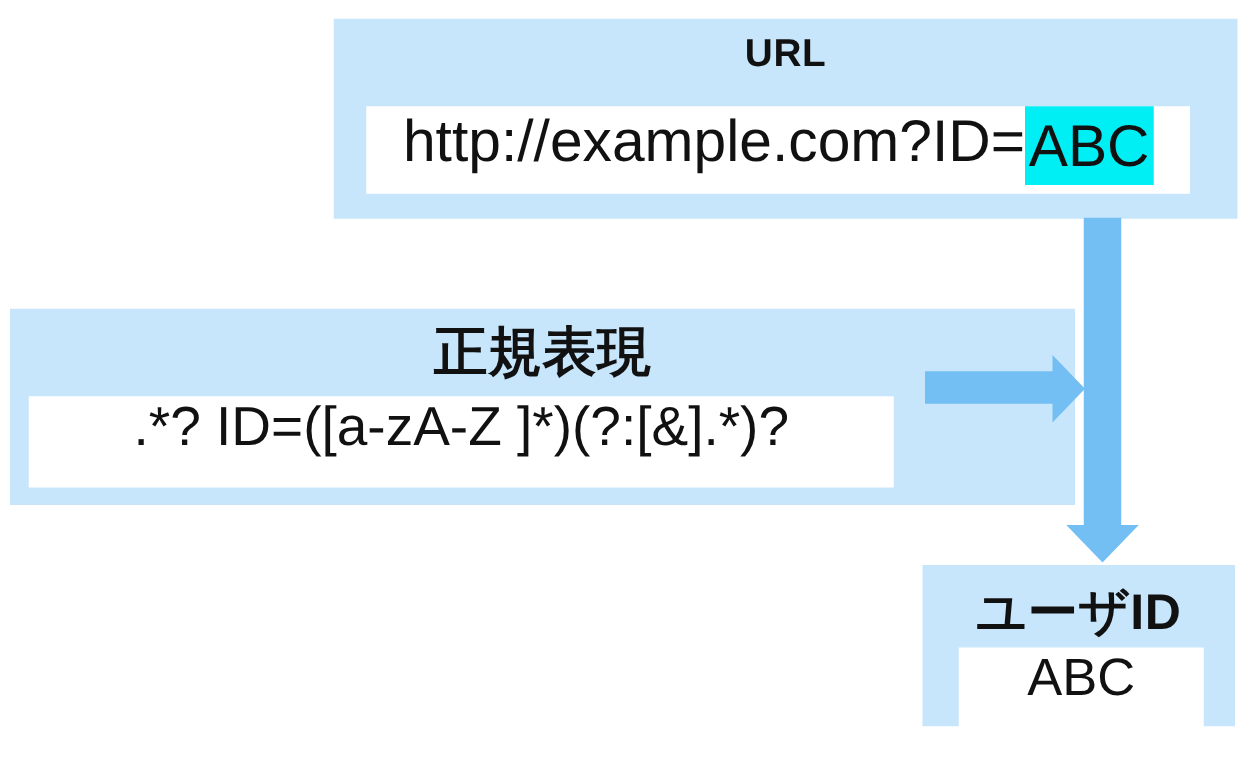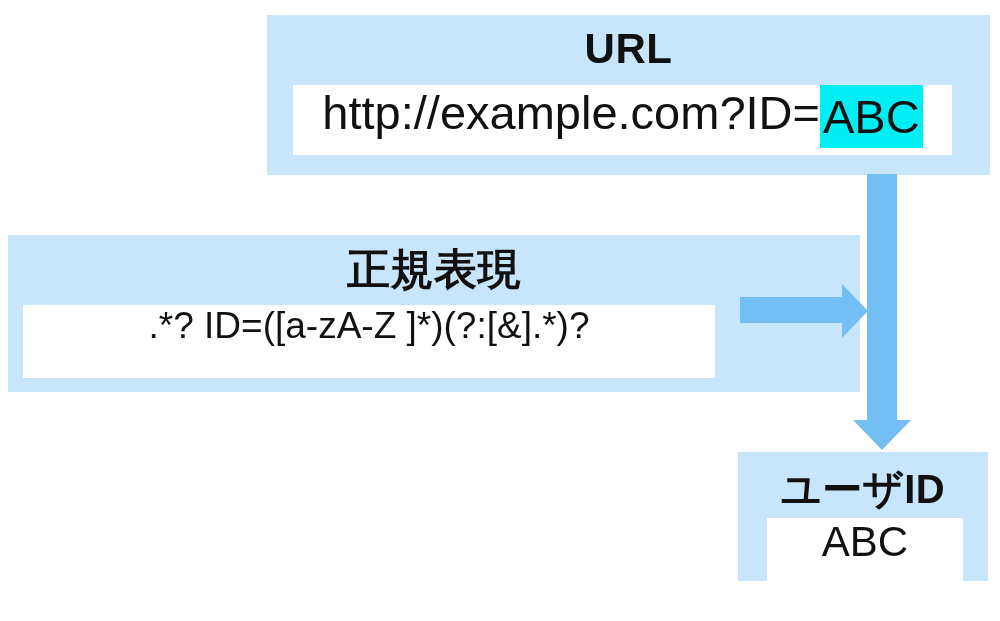--- a/index.html
+++ b/index.html
@@ -37,30 +37,30 @@
     position: absolute;
     background: var(--field-bg);
     display: flex;
     align-items: flex-start;
     justify-content: center;
     white-space: nowrap;
     color: var(--text);
   }
   
   .url-box   { left: 267px; top: 15px;  width: 723px; height: 160px; }
-  .url-box .box-title { margin-top: 10px; font-size: 42px; }
+  .url-box .box-title { margin-top: 10px; font-size: 31px; }
   .url-box .field { left: 26px; top: 70px; width: 659px; height: 70px; font-size: 47px; }
   .hl {
     background: var(--highlight);
     padding: 4px 3px;
   }
   
-  .regex-box { left: 8px;   top: 235px; width: 852px; height: 157px; }
+  .regex-box { left: 8px;   top: 247px; width: 852px; height: 157px; }
   .regex-box .box-title { margin-top: 6px; font-size: 43px; }
-  .regex-box .field { left: 15px; top: 70px; width: 692px; height: 73px; font-size: 37px; }
+  .regex-box .field { left: 15px; top: 70px; width: 692px; height: 73px; font-size: 44px; }
   
   .userid-box { left: 738px; top: 452px; width: 250px; height: 129px; }
   .userid-box .box-title { margin-top: 10px; font-size: 40px; }
   .userid-box .field { left: 29px; top: 66px; width: 196px; height: 74px; font-size: 42px; }
   
   .arrow { position: absolute; color: var(--arrow); display: block; }
   .arrow-down  { left: 852px; top: 174px; }
   .arrow-right { left: 738px; top: 282px; }
 </style>
 </head>

